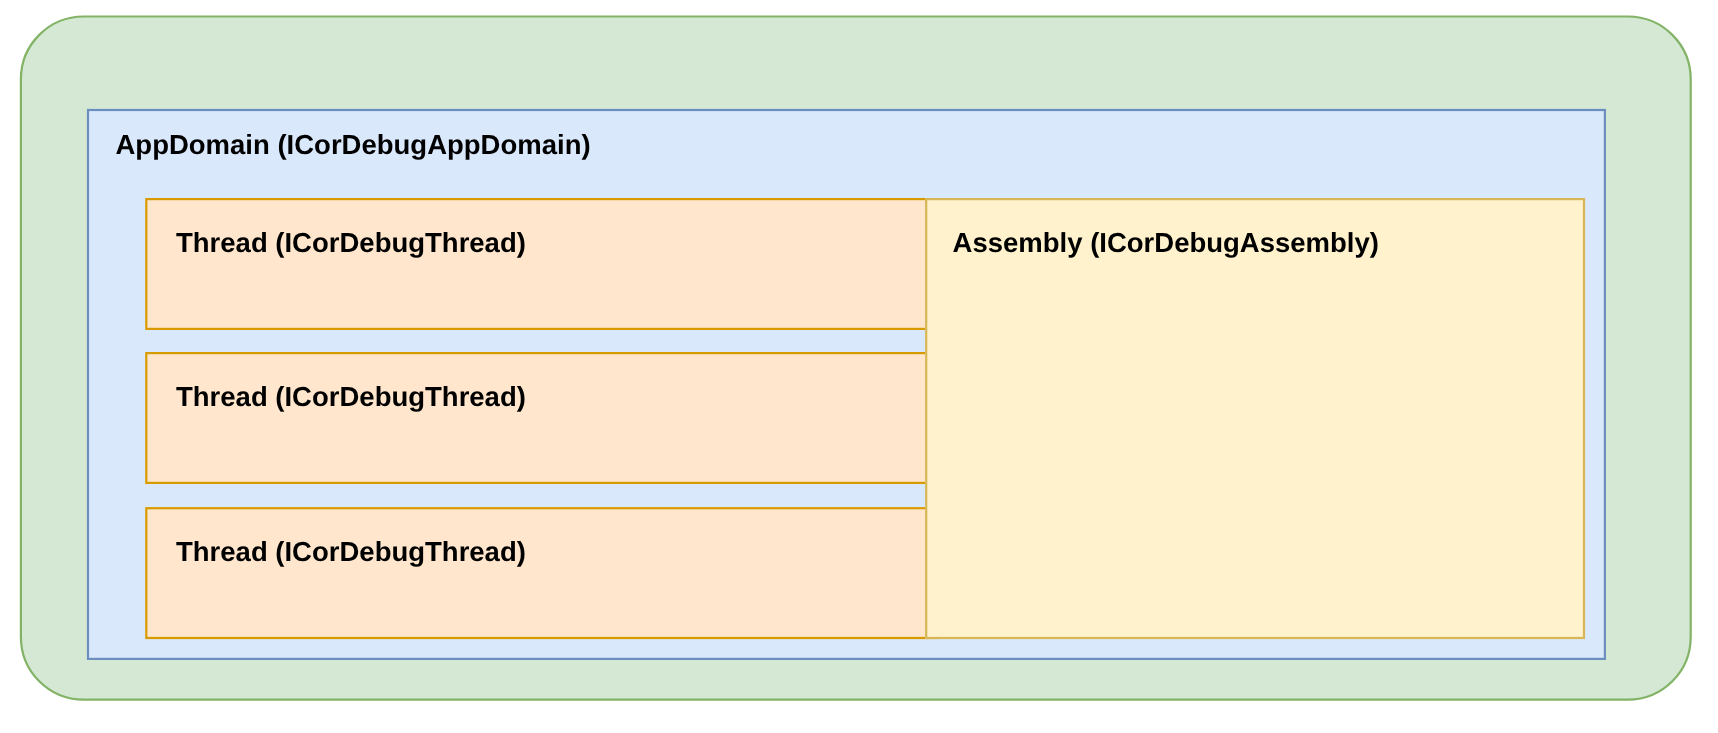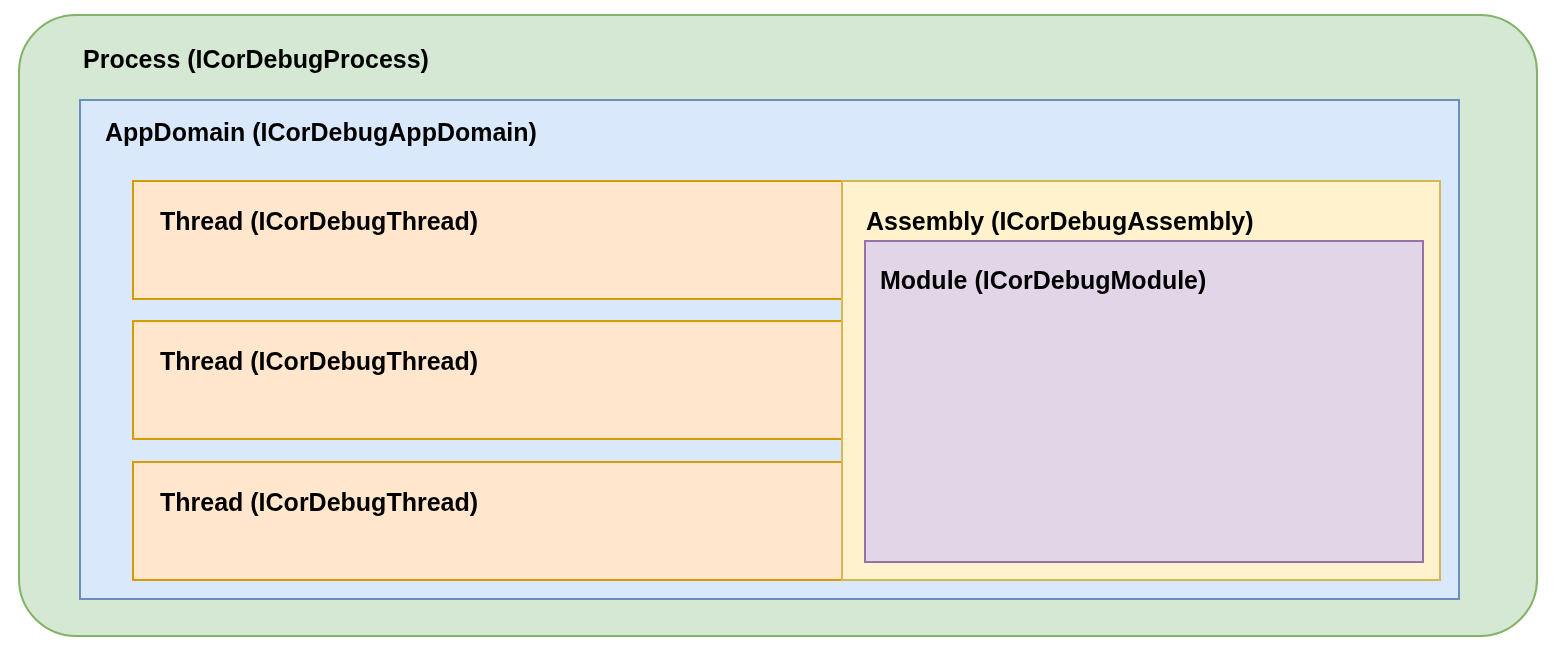--- a/index.html
+++ b/index.html
@@ -85,41 +85,37 @@
     border-color: var(--module-stroke, #9673A6);
   }
   .module > .box-label { left: 14px; top: 23px; }
 </style>
 </head>
 <body>
 
 <div id="stage">
 
   <div class="box process">
-    <div class="box-label">Process (ICorDebugProcess)</div>
 
     <div class="box appdomain">
       <div class="box-label">AppDomain (ICorDebugAppDomain)</div>
 
       <div class="box thread thread-1">
         <div class="box-label">Thread (ICorDebugThread)</div>
       </div>
 
       <div class="box thread thread-2">
         <div class="box-label">Thread (ICorDebugThread)</div>
       </div>
 
       <div class="box thread thread-3">
         <div class="box-label">Thread (ICorDebugThread)</div>
       </div>
 
       <div class="box assembly">
         <div class="box-label">Assembly (ICorDebugAssembly)</div>
 
-        <div class="box module">
-          <div class="box-label">Module (ICorDebugModule)</div>
-        </div>
       </div>
 
     </div>
   </div>
 
 </div>
 
 </body></html>

